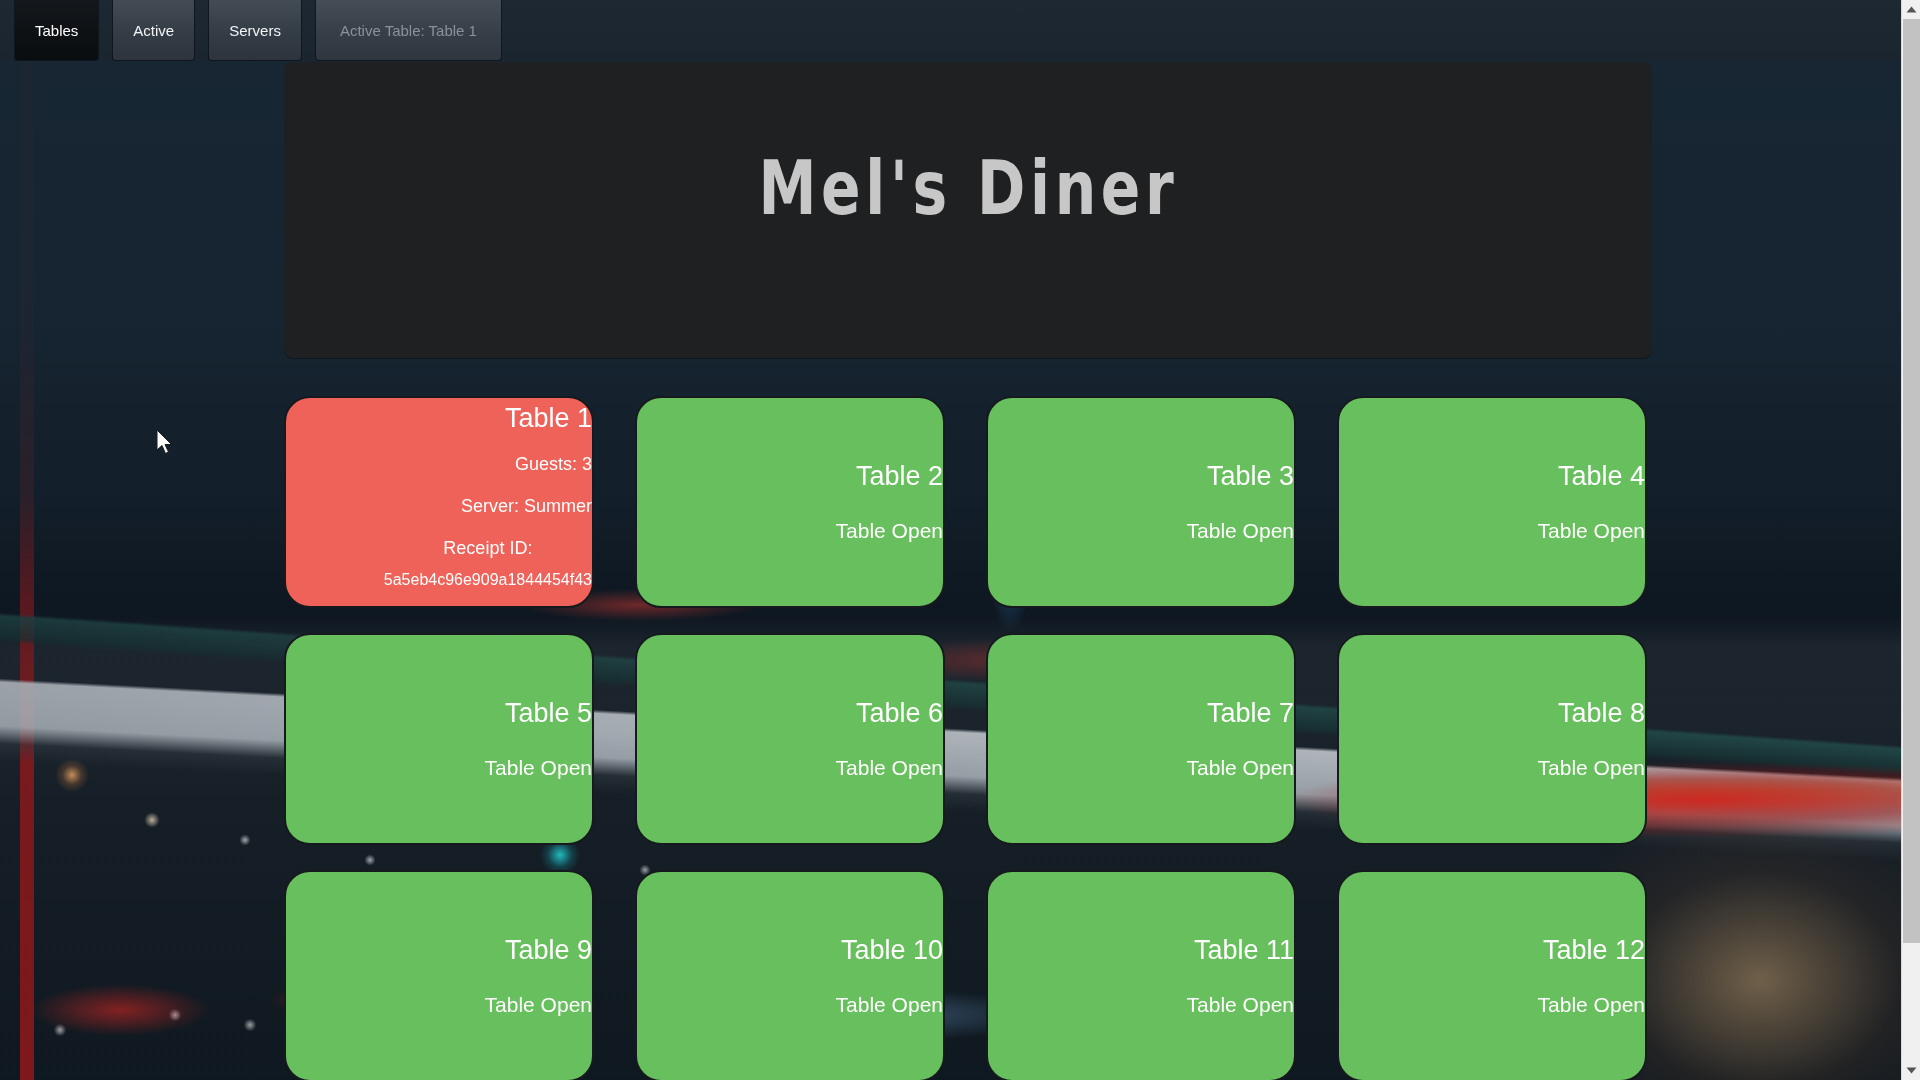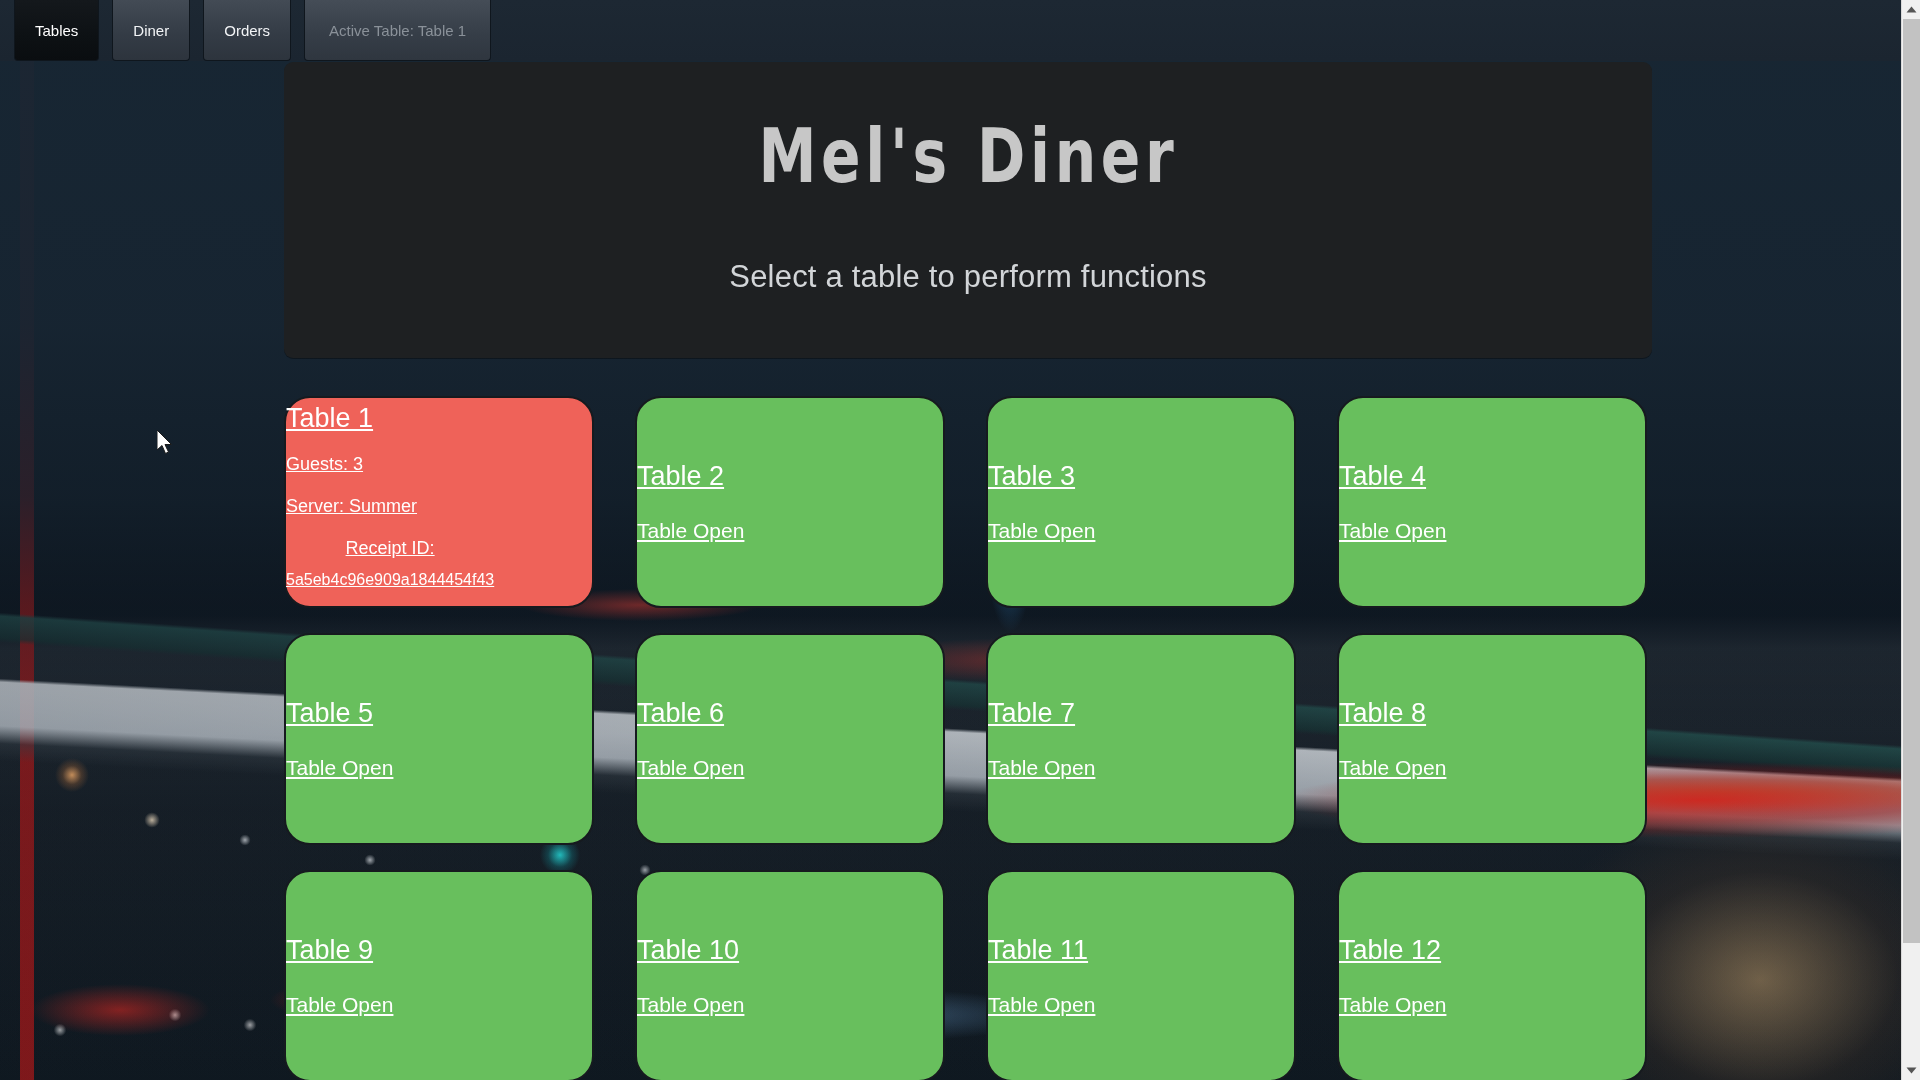--- a/index.html
+++ b/index.html
@@ -153,26 +153,25 @@
     display:grid;
     grid-template-columns:repeat(4, 310px);
     column-gap:41px;
     row-gap:25px;
   }
   .table-card {
     width:310px; height:212px;
     border:2px solid #161a1f;
     border-radius:26px;
     display:flex; flex-direction:column;
-    align-items:flex-start; justify-content:center;
+    align-items:flex-end; justify-content:center;
     color:#ffffff;
     text-align:center;
     user-select:none;
     position:relative;
-    text-decoration:underline;
   }
   .table-card.open   { background:#68bf5d; }
   .table-card.seated { background:#ef6259; }
 
   .card-title {
     font-size:27px;
     font-weight:400;
     line-height:1.1;
     margin-bottom:28px;
     white-space:nowrap;
@@ -239,28 +238,27 @@
 </head>
 <body>
 
 <div id="app">
 
   <div id="bg-photo"></div>
   <div id="bg-veil"></div>
 
   <div id="tabbar">
     <div class="tab active">Tables</div>
-    <div class="tab inactive">Diner</div>
-    <div class="tab inactive">Orders</div>
+    <div class="tab inactive">Active</div>
+    <div class="tab inactive">Servers</div>
     <div class="tab disabled">Active Table: Table 1</div>
   </div>
 
   <div id="header-panel">
     <div id="diner-title">Mel's Diner</div>
-    <div id="diner-subtitle">Select a table to perform functions</div>
   </div>
 
   <div id="table-grid">
 
     <div class="table-card seated">
       <div class="card-title">Table 1</div>
       <div class="seated-line">Guests: 3</div>
       <div class="seated-line">Server: Summer</div>
       <div class="seated-line receipt">
         <span class="receipt-label">Receipt ID:</span>

